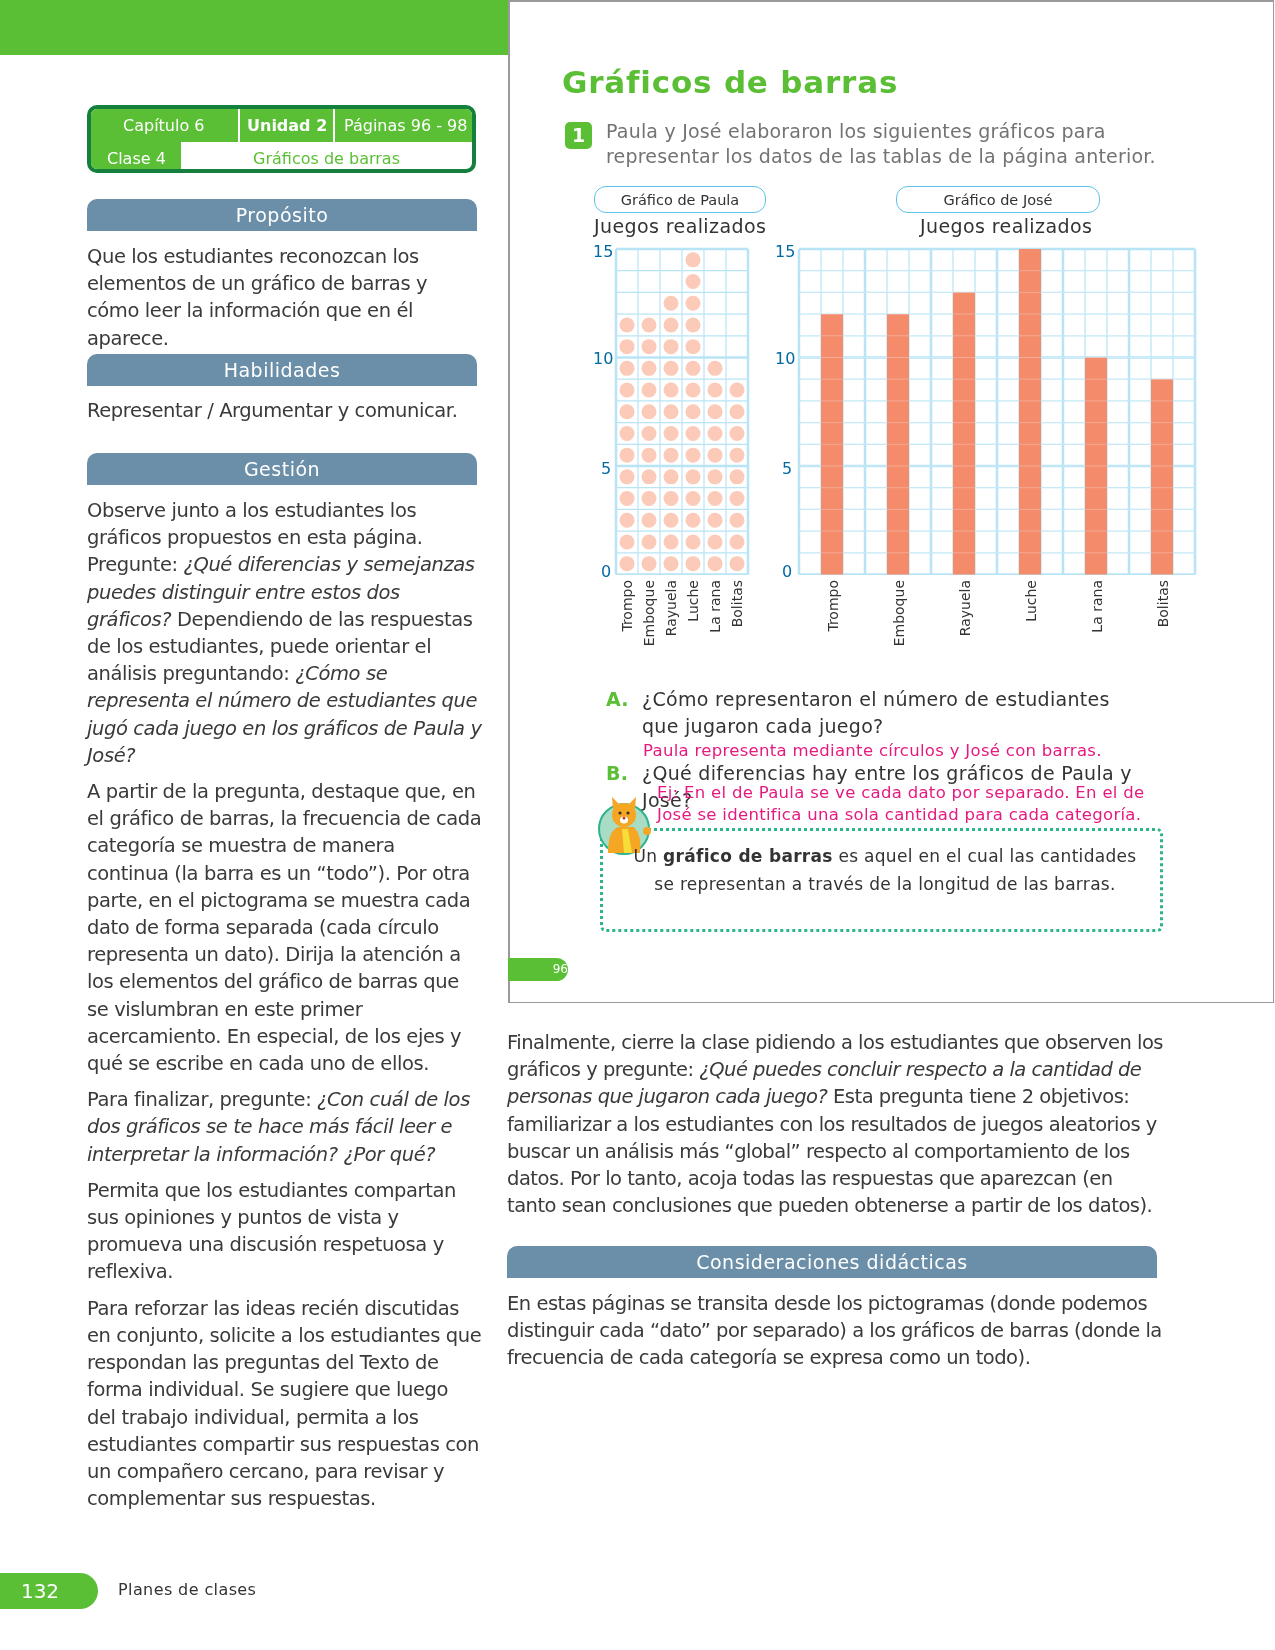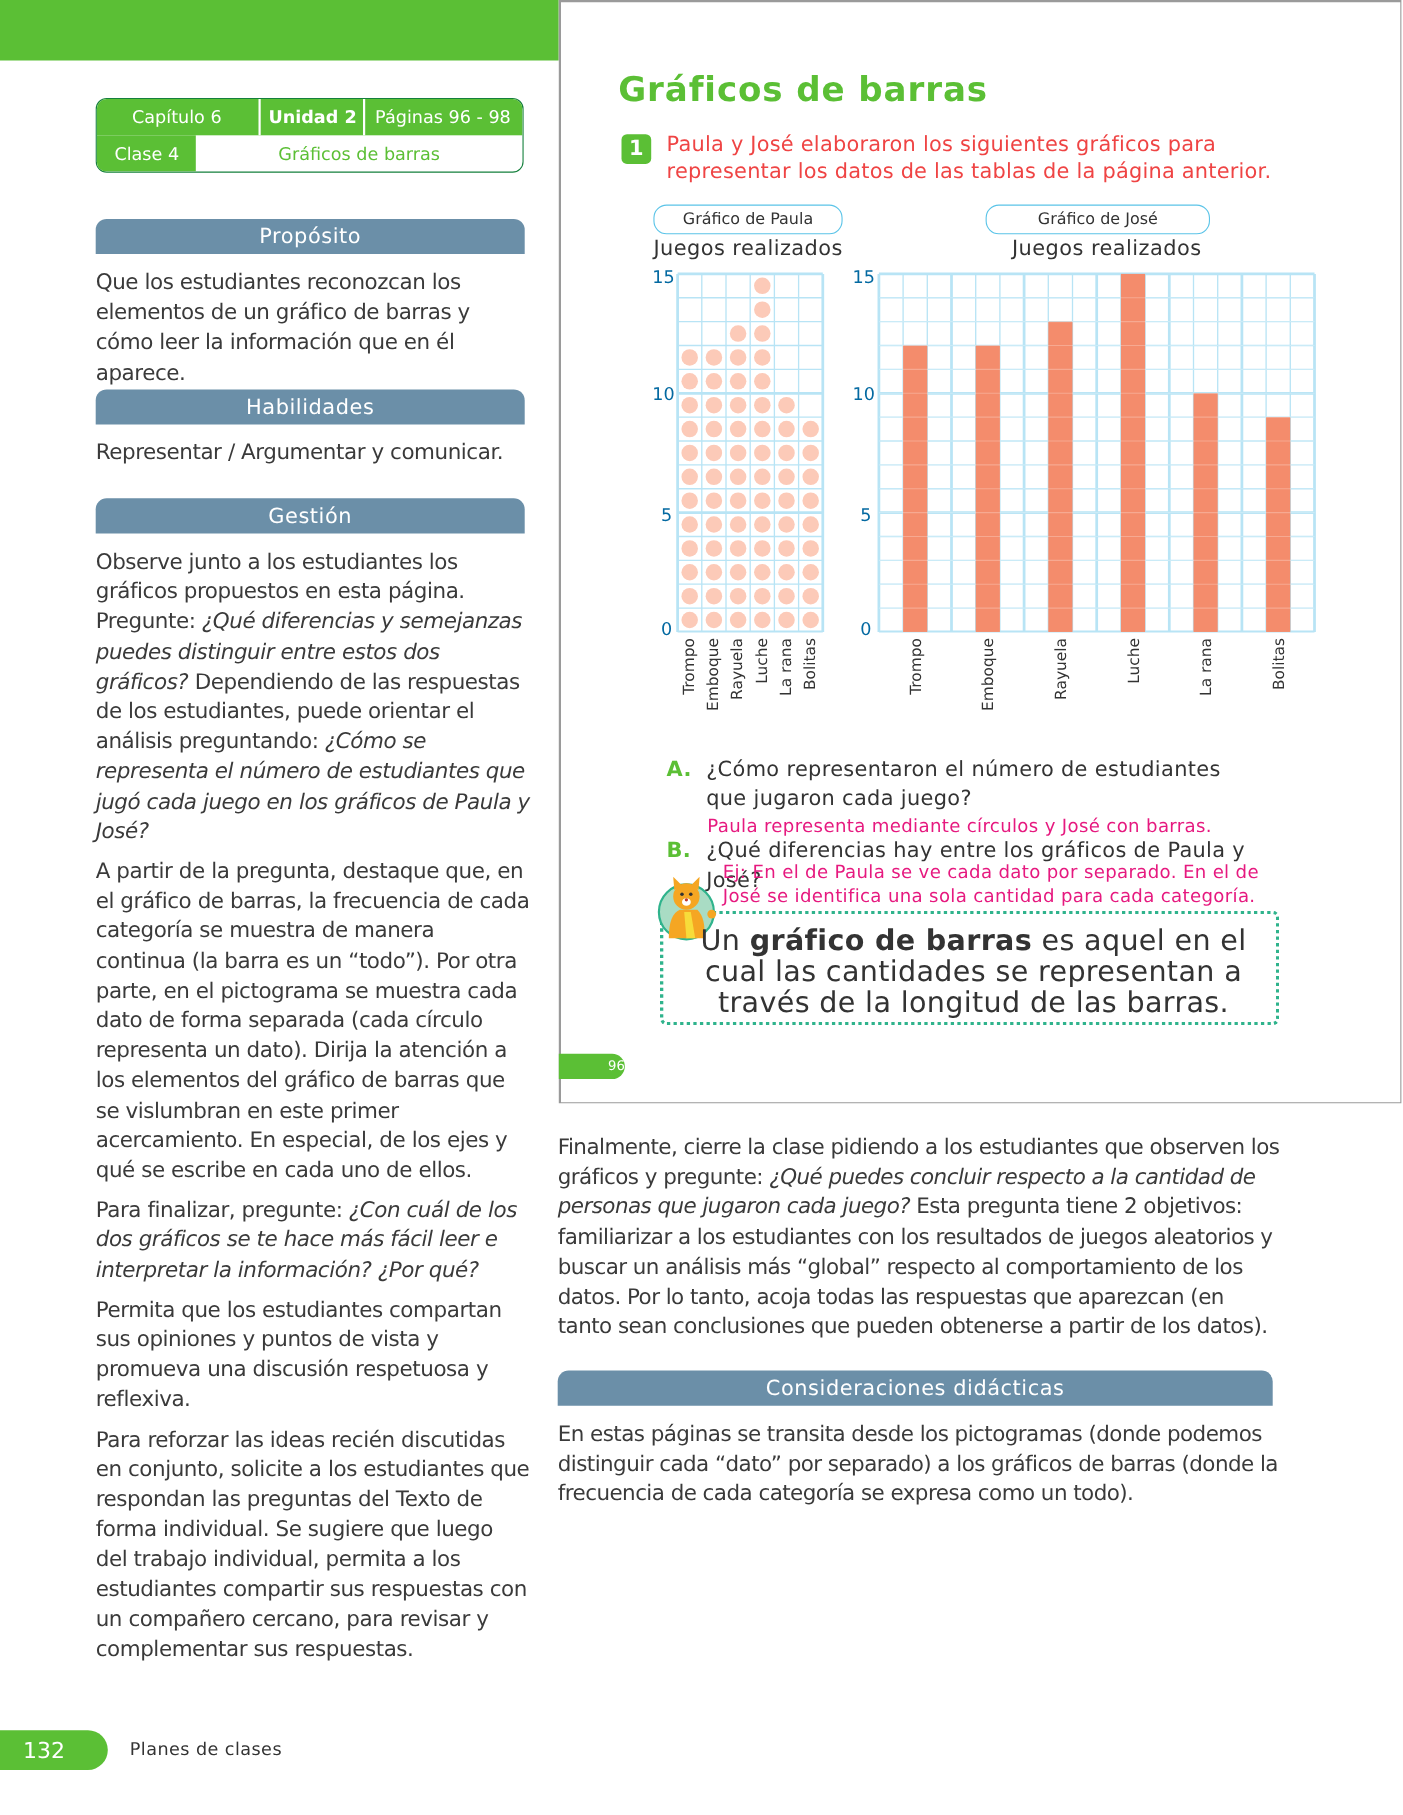--- a/index.html
+++ b/index.html
@@ -1,44 +1,44 @@
 <!DOCTYPE html>
 <html><head>
 <meta charset="utf-8">
 <style>
   html,body{margin:0;padding:0;}
   body{width:1275px;height:1650px;position:relative;background:#fff;font-family:"DejaVu Sans",sans-serif;color:#333;overflow:hidden;}
   .abs{position:absolute;}
   .topbar{left:0;top:0;width:508px;height:55px;background:#5bbf35;}
-  .hdr{left:87px;top:89px;width:389px;height:68px;border:1px solid #15803d;border-radius:10px;overflow:hidden;box-sizing:border-box;}
+  .hdr{left:87px;top:105px;width:389px;height:68px;border:4px solid #15803d;border-radius:10px;overflow:hidden;box-sizing:border-box;}
   .hdr .r1{position:absolute;left:0;top:0;width:100%;height:33px;background:#5bbf35;color:#fff;font-size:16px;}
   .hdr .r1 span{position:absolute;top:7px;}
   .hdr .sep{position:absolute;top:0;width:2px;height:33px;background:#fff;}
   .hdr .r2{position:absolute;left:0;top:33px;width:100%;height:33px;}
   .hdr .clase{position:absolute;left:0;top:0;width:90px;height:33px;background:#5bbf35;color:#fff;font-size:16px;}
   .hdr .clase span{position:absolute;left:16px;top:7px;}
   .hdr .tema{position:absolute;left:90px;top:0;right:0;height:33px;color:#5bbf35;font-size:16px;text-align:center;line-height:33px;}
   .secbar{left:87px;width:390px;height:32px;background:#6b8fa8;border-radius:10px 10px 0 0;color:#fff;font-size:19px;text-align:center;line-height:32px;letter-spacing:.5px;}
   .ptext{left:87px;width:395px;font-size:19.5px;line-height:27.2px;color:#3a3a3a;letter-spacing:-.4px;}
   .ptext p{margin:0 0 9px 0;}
   .ptext i{font-style:italic;}
   .panel{left:508px;top:0;width:766px;height:1003px;border-left:2px solid #9a9a9a;border-top:2px solid #9a9a9a;border-right:1px solid #9a9a9a;border-bottom:1px solid #9a9a9a;box-sizing:border-box;background:#fff;}
   .title{left:562px;top:64px;font-size:31px;font-weight:bold;color:#5bbf35;letter-spacing:.8px;}
   .num1{left:565px;top:122px;width:27px;height:27px;background:#5bbf35;color:#fff;border-radius:5px;font-weight:bold;font-size:19px;text-align:center;line-height:27px;}
-  .intro{left:606px;top:119px;width:610px;font-size:19px;line-height:25px;color:#ef4444;letter-spacing:.2px;}
+  .intro{left:606px;top:119px;width:610px;font-size:19px;line-height:25px;color:#737373;letter-spacing:.2px;}
   .pill{height:27px;border:1.5px solid #5bc4e8;border-radius:12px;font-size:14.5px;text-align:center;line-height:27px;color:#333;box-sizing:border-box;}
   .ctitle{font-size:19px;color:#333;letter-spacing:.4px;}
   .ytick{font-size:16px;color:#0369a1;}
   .grid{position:absolute;}
   .xlab{position:absolute;font-size:14px;color:#333;transform-origin:left top;transform:rotate(-90deg);white-space:nowrap;}
   .qa{font-size:19px;color:#333;letter-spacing:.3px;line-height:27px;}
   .qletter{color:#5bbf35;font-weight:bold;}
   .ans{font-size:16.5px;color:#e6197f;letter-spacing:.3px;}
   .defbox{left:600px;top:828px;width:563px;height:104px;border:3px dotted #2fb38c;border-radius:6px;box-sizing:border-box;}
-  .deftext{left:630px;top:842px;width:510px;text-align:center;font-size:26px;line-height:28px;color:#333;letter-spacing:.3px;}
+  .deftext{left:630px;top:842px;width:510px;text-align:center;font-size:17px;line-height:28px;color:#333;letter-spacing:.3px;}
   .pgtab{left:508px;top:958px;width:60px;height:23px;background:#5bbf35;border-radius:0 12px 12px 0;color:#fff;font-size:12px;text-align:right;line-height:23px;}
   .foot{left:0;top:1573px;width:98px;height:36px;background:#5bbf35;border-radius:0 18px 18px 0;color:#fff;font-size:20px;line-height:36px;text-align:center;box-sizing:border-box;padding-right:18px;}
   .foottxt{left:118px;top:1580px;font-size:16px;color:#333;letter-spacing:.4px;}
   .rtext{left:507px;width:660px;font-size:19.5px;line-height:27.2px;color:#3a3a3a;letter-spacing:-.5px;}
   .rtext i{font-style:italic;}
 </style>
 </head>
 <body>
 
 <div class="abs topbar"></div>

